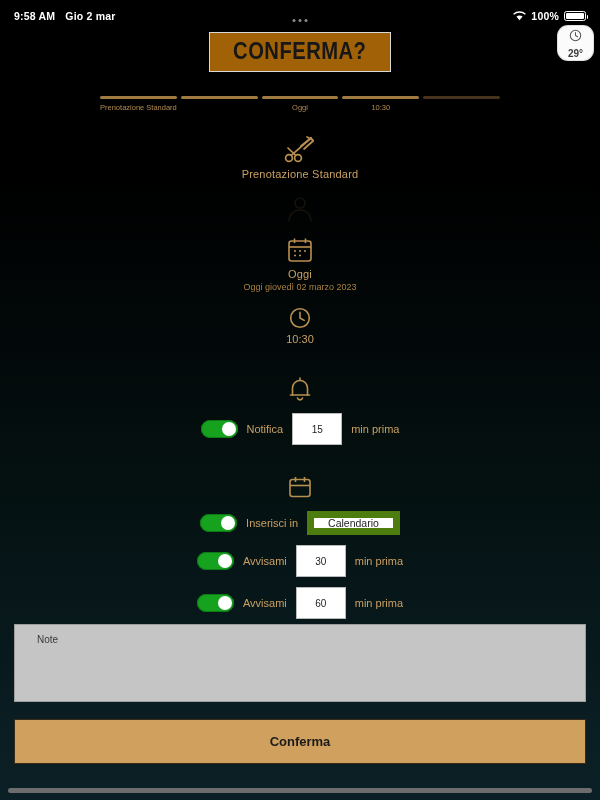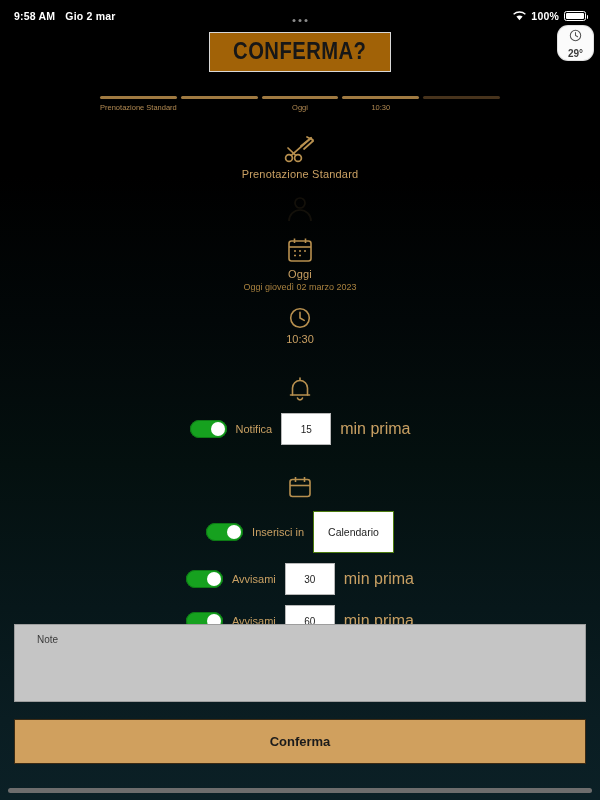--- a/index.html
+++ b/index.html
@@ -144,29 +144,29 @@
   }
   .num-input {
     width: 50px; height: 32px;
     background: #ffffff;
     border: 1px solid #b9b9b9;
     color: #1d1d1d;
     font-size: 10px;
     display: flex; align-items: center; justify-content: center;
   }
   .pick-input {
-    height: 42px;
+    height: 24px;
     padding: 0 14px;
     background: #ffffff;
-    border: 1px solid #4d7c0f;
+    border: 7px solid #4d7c0f;
     color: #1d1d1d;
     font-size: 10.5px;
     display: flex; align-items: center; justify-content: center;
   }
-  .row-suffix { color: #c9a063; font-size: 16px; white-space: nowrap; }
+  .row-suffix { color: #c9a063; font-size: 11px; white-space: nowrap; }
 
   
   .note-area {
     position: absolute; left: 14px; right: 14px;
     top: 624px; height: 78px;
     background: #c5c5c5;
     border: 1px solid #9d9d9d;
     padding: 9px 22px;
   }
   .note-area .ph {

